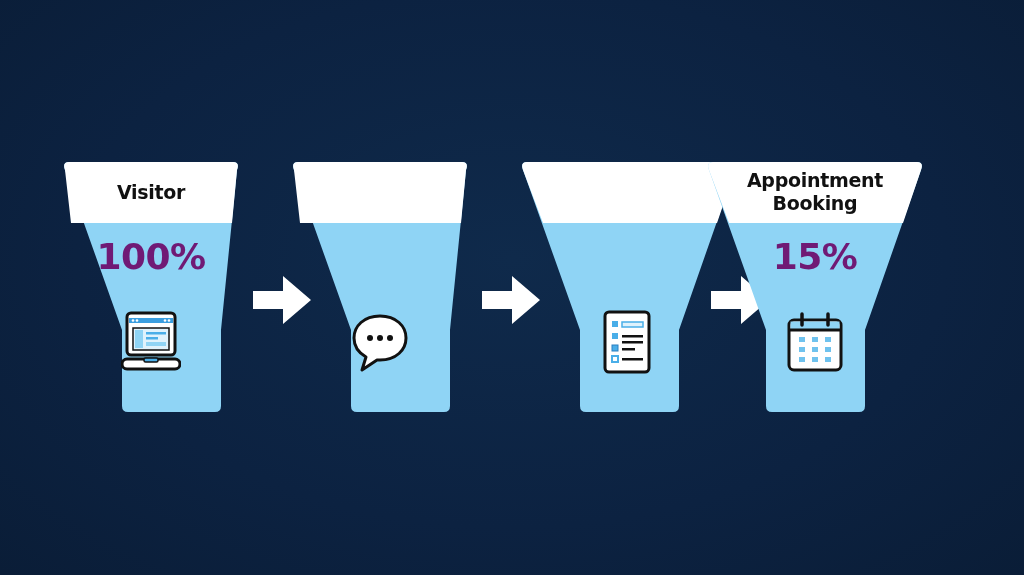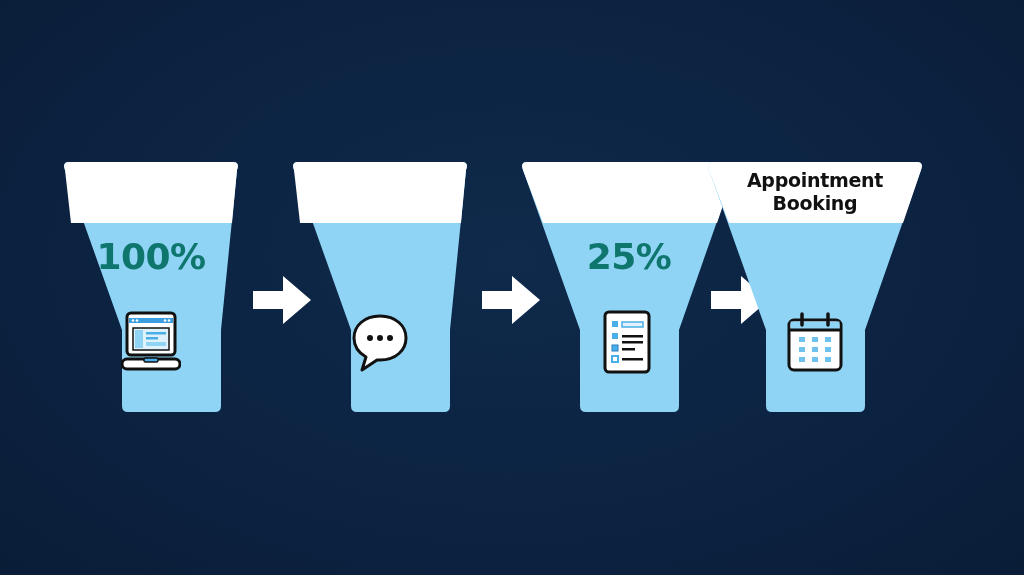--- a/index.html
+++ b/index.html
@@ -3,34 +3,35 @@
 <meta charset="utf-8">
 <style>
   html,body{margin:0;padding:0;}
   body{width:1024px;height:575px;overflow:hidden;background:#0d2341;
     background:radial-gradient(ellipse at 50% 45%, #0f2a4b 0%, #0c2241 60%, #0a1d37 100%);
     font-family:"DejaVu Sans","Liberation Sans",sans-serif;position:relative;}
   .funnel{position:absolute;top:162px;width:176px;height:250px;}
   .funnel svg.shape{position:absolute;left:0;top:0;}
   .stage-label{position:absolute;left:20px;right:20px;top:0;height:60px;display:flex;align-items:center;justify-content:center;
     text-align:center;font-weight:bold;font-size:19px;line-height:23px;color:#111;letter-spacing:-0.3px;}
-  .pct{position:absolute;left:0;right:0;top:74px;text-align:center;font-weight:bold;font-size:36px;color:#0f766e;letter-spacing:-0.5px;}
+  .pct{position:absolute;left:0;right:0;top:74px;text-align:center;font-weight:bold;font-size:36px;color:#701a75;letter-spacing:-0.5px;}
   .icon{position:absolute;left:58px;top:148px;width:60px;height:66px;}
   .arrow{position:absolute;top:276px;width:58px;height:48px;}
 </style>
 </head>
 <body>
 
 <div>
 
   <div class="funnel" style="left:63px">
     <svg class="shape" width="176" height="250">
       <path d="M6,0 H170 Q177,0 174,8 L158,168 L158,244 Q158,250 152,250 H65 Q59,250 59,244 L59,168 L2,8 Q-1,0 6,0 Z" fill="#8fd4f5"></path>
       <path d="M6,0 H170 Q177,0 174,8 L169,61 H8 L2,8 Q-1,0 6,0 Z" fill="#ffffff"></path>
     </svg>
+    <div class="stage-label">Visitor</div>
     <div class="pct">100%</div>
     <svg class="icon" viewBox="0 0 60 66">
       <rect x="6" y="3" width="48" height="42" rx="4" fill="#fff" stroke="#111" stroke-width="3"></rect>
       <rect x="8" y="8" width="44" height="5" fill="#3a9ee0"></rect>
       <circle cx="12" cy="10.5" r="1.3" fill="#fff"></circle>
         <circle cx="16" cy="10.5" r="1.3" fill="#fff"></circle>
       <circle cx="44" cy="10.5" r="1.3" fill="#fff"></circle>
         <circle cx="48" cy="10.5" r="1.3" fill="#fff"></circle>
       <rect x="12" y="18" width="36" height="22" fill="#dff2fc" stroke="#111" stroke-width="1.5"></rect>
       <rect x="14" y="20" width="8" height="18" fill="#8fd4f5"></rect>
@@ -61,21 +62,20 @@
 
   <svg class="arrow" style="left:482px" viewBox="0 0 58 48">
     <path d="M0,15 H30 V0 L58,24 L30,48 V33 H0 Z" fill="#ffffff"></path>
   </svg>
 
   <div class="funnel" style="left:521px;width:216px">
     <svg class="shape" width="216" height="250">
       <path d="M6,0 H210 Q217,0 214,8 L158,168 L158,244 Q158,250 152,250 H65 Q59,250 59,244 L59,168 L2,8 Q-1,0 6,0 Z" fill="#8fd4f5"></path>
       <path d="M6,0 H210 Q217,0 214,8 L196,61 H22 L2,8 Q-1,0 6,0 Z" fill="#ffffff"></path>
     </svg>
-    <div class="pct" style="right:0;width:216px">25%</div>
     <svg class="icon" style="left:76px" viewBox="0 0 60 66">
       <rect x="8" y="2" width="44" height="60" rx="4" fill="#fff" stroke="#111" stroke-width="3"></rect>
       <rect x="15" y="11" width="6" height="6" fill="#4aaee8"></rect>
       <rect x="25" y="12" width="21" height="5" fill="#dff2fc" stroke="#4aaee8" stroke-width="1.5"></rect>
       <rect x="15" y="23" width="6" height="6" fill="#4aaee8"></rect>
       <rect x="25" y="25" width="21" height="2.5" fill="#111"></rect>
       <rect x="25" y="31" width="21" height="2.5" fill="#111"></rect>
       <rect x="15" y="35" width="6" height="6" fill="#4aaee8" stroke="#2a7fc0" stroke-width="1"></rect>
       <rect x="25" y="38" width="13" height="2.5" fill="#111"></rect>
       <rect x="15" y="46" width="6" height="6" fill="#fff" stroke="#4aaee8" stroke-width="2"></rect>
@@ -86,20 +86,21 @@
   <svg class="arrow" style="left:711px" viewBox="0 0 58 48">
     <path d="M0,15 H30 V0 L58,24 L30,48 V33 H0 Z" fill="#ffffff"></path>
   </svg>
 
   <div class="funnel" style="left:707px;width:216px">
     <svg class="shape" width="216" height="250">
       <path d="M6,0 H210 Q217,0 214,8 L158,168 L158,244 Q158,250 152,250 H65 Q59,250 59,244 L59,168 L2,8 Q-1,0 6,0 Z" fill="#8fd4f5"></path>
       <path d="M6,0 H210 Q217,0 214,8 L196,61 H22 L2,8 Q-1,0 6,0 Z" fill="#ffffff"></path>
     </svg>
     <div class="stage-label" style="left:10px;right:10px">Appointment Booking</div>
+    <div class="pct" style="width:216px">15%</div>
     <svg class="icon" style="left:78px" viewBox="0 0 60 66">
       <rect x="4" y="10" width="52" height="50" rx="5" fill="#fff" stroke="#111" stroke-width="3"></rect>
       <rect x="5.5" y="11.5" width="49" height="8" fill="#8fd4f5"></rect>
       <line x1="5" y1="20" x2="55" y2="20" stroke="#111" stroke-width="3"></line>
       <line x1="17" y1="4" x2="17" y2="15" stroke="#111" stroke-width="3.5" stroke-linecap="round"></line>
       <line x1="43" y1="4" x2="43" y2="15" stroke="#111" stroke-width="3.5" stroke-linecap="round"></line>
       <g fill="#6fc2ee">
         <rect x="14" y="27" width="6" height="5"></rect>
           <rect x="27" y="27" width="6" height="5"></rect>
           <rect x="40" y="27" width="6" height="5"></rect>

